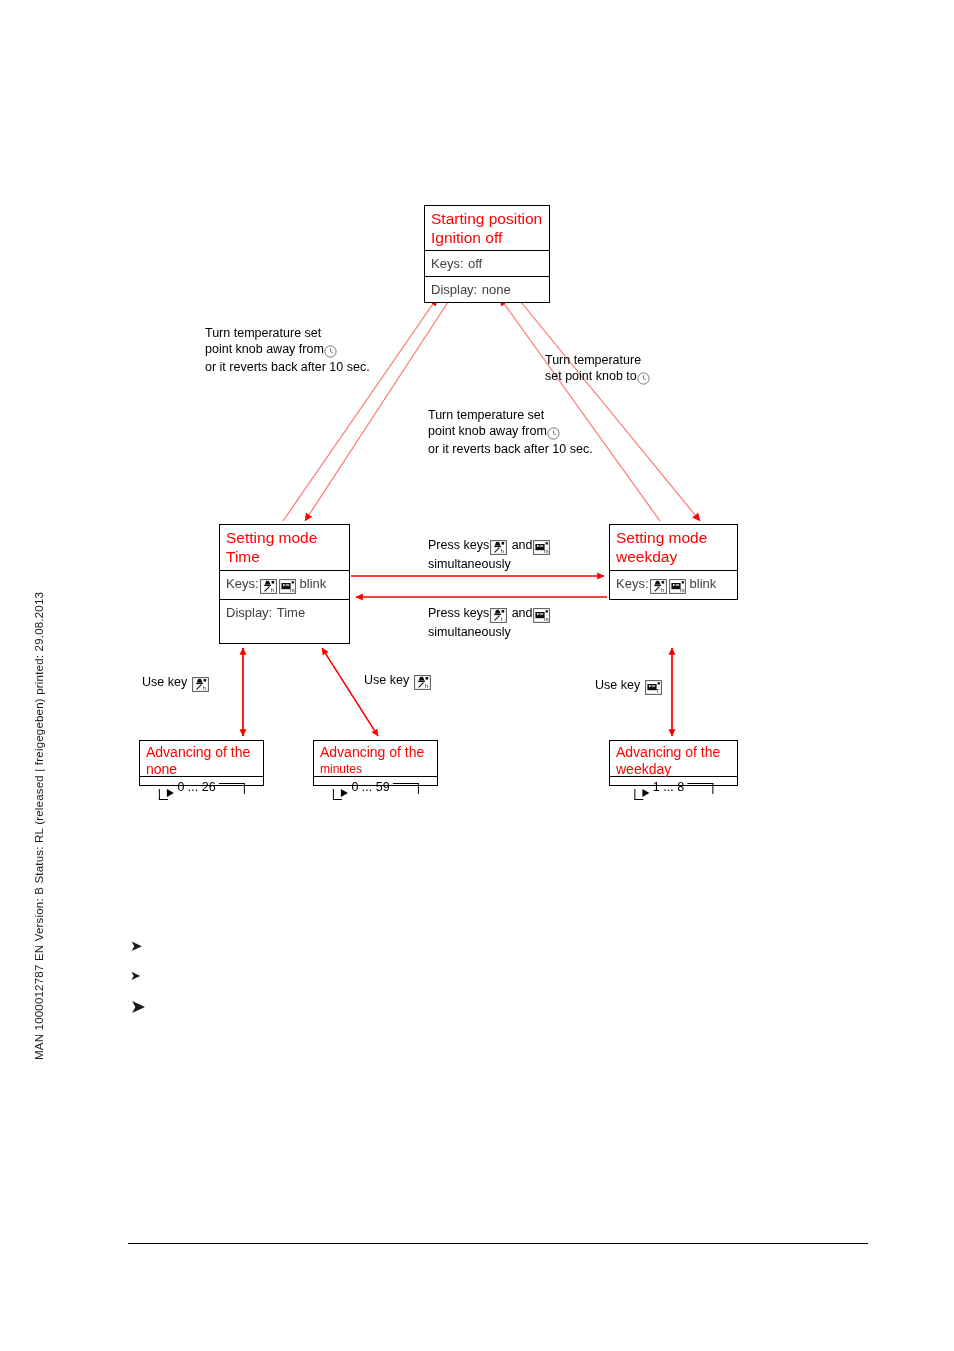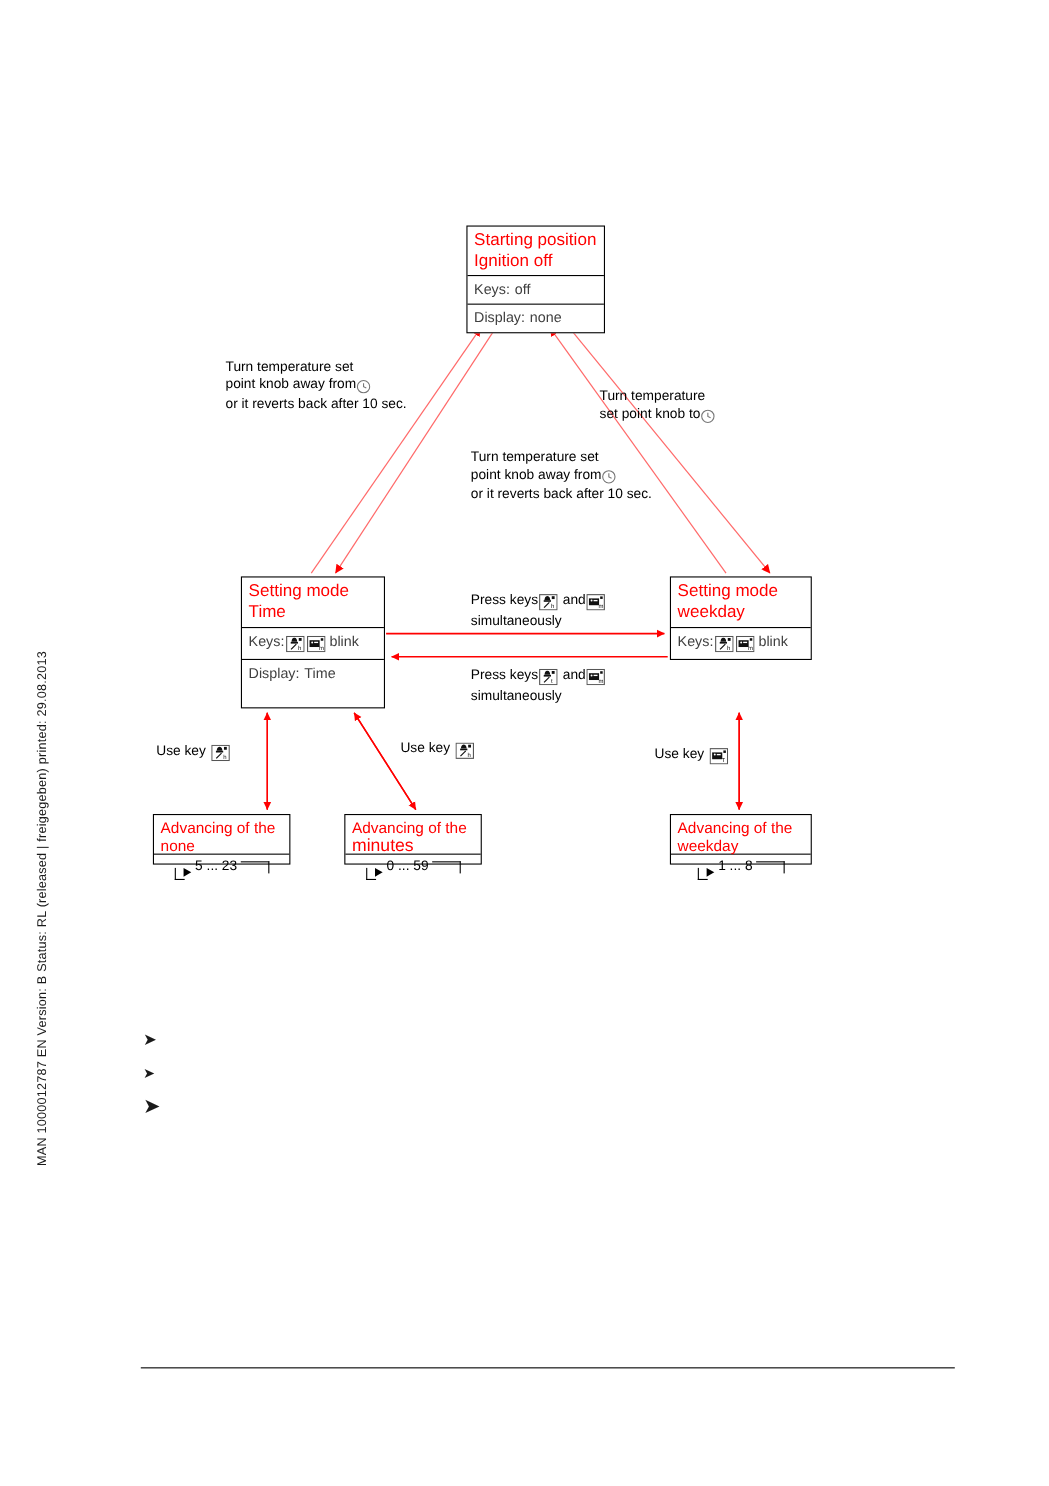--- a/index.html
+++ b/index.html
@@ -295,30 +295,30 @@
 
   <div class="box adv" id="box-adv-hours">
     <div class="sec t">
       <div class="title" style="font-size:14px;line-height:17px">Advancing of the</div>
       <div class="title" style="font-size:14px;line-height:17px">none</div>
     </div>
     <div class="sec b">
       <div class="loop">
         <span class="lbar"></span>
         <span class="tri"></span>
-        <span class="rng">5 ... 23</span>
+        <span class="rng">0 ... 26</span>
         <span class="rbar"></span>
       </div>
     </div>
   </div>
 
   <div class="box adv" id="box-adv-minutes">
     <div class="sec t">
       <div class="title" style="font-size:14px;line-height:17px">Advancing of the</div>
-      <div class="title" style="font-size:16px;line-height:17px">minutes</div>
+      <div class="title" style="font-size:12px;line-height:17px">minutes</div>
     </div>
     <div class="sec b">
       <div class="loop">
         <span class="lbar"></span>
         <span class="tri"></span>
         <span class="rng">0 ... 59</span>
         <span class="rbar"></span>
       </div>
     </div>
   </div>

